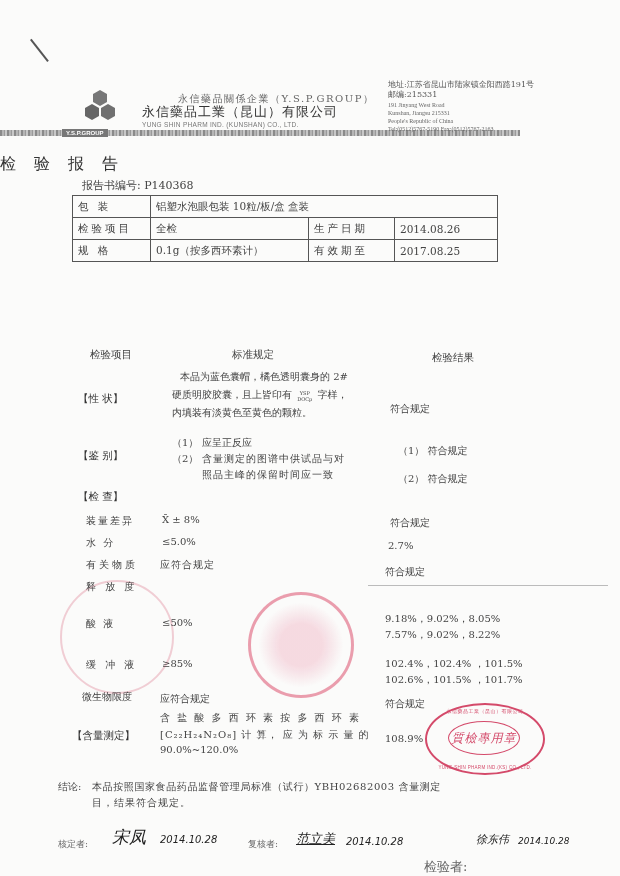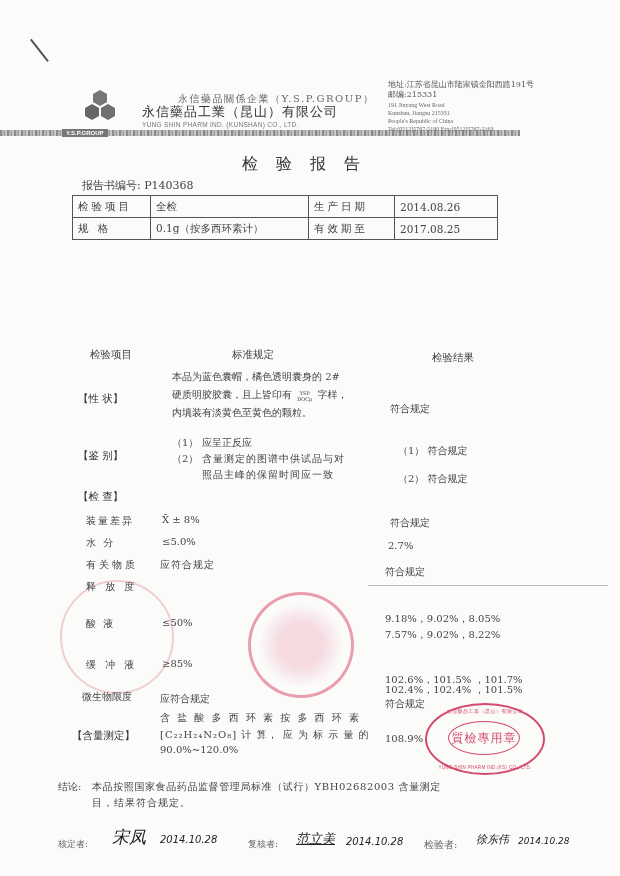--- a/index.html
+++ b/index.html
@@ -14,37 +14,37 @@
   .logo { left: 82px; top: 88px; width: 36px; height: 40px; }
   .cn-group { left: 142px; top: 92px; font-size: 10px; letter-spacing: 1.5px; color: #666; margin-left: 36px; }
   .cn-company { left: 142px; top: 103px; font-size: 13px; letter-spacing: 1px; color: #333; }
   .en-company { left: 142px; top: 121px; font-size: 6.5px; color: #777; letter-spacing: .3px; font-family: "Liberation Sans", sans-serif; }
   .band { left: 0; top: 130px; width: 520px; height: 6px;
     background: repeating-linear-gradient(90deg,#8a8a8a 0 2px,#b5b5b5 2px 4px,#9a9a9a 4px 5px,#c8c8c8 5px 7px); }
   .band-tag { left: 62px; top: 129px; height: 8px; padding: 0 4px; background: #777; color: #fff; font-size: 6px; line-height: 8px; font-family: "Liberation Sans", sans-serif; font-weight: bold; }
   .addr { left: 388px; top: 80px; font-size: 8px; color: #555; line-height: 10px; }
   .addr-en { left: 388px; top: 101px; font-size: 6px; color: #666; line-height: 8px; font-family: "Liberation Serif", serif; }
 
-  .title { left: 0; width: 620px; top: 154px; text-align: center; font-size: 16px; letter-spacing: 18px; color: #333; }
+  .title { left: 0; width: 620px; top: 154px; font-size: 16px; letter-spacing: 18px; color: #333; }
   .report-no { left: 82px; top: 178px; font-size: 11px; color: #444; }
 
   table.info { position: absolute; left: 72px; top: 195px; width: 426px; border-collapse: collapse; font-size: 10.5px; color: #444; }
   table.info td { border: 1px solid #555; height: 21px; padding: 0 5px; }
   table.info td.lbl { width: 67px; letter-spacing: 3px; white-space: nowrap; }
   table.info td.lbl2 { width: 75px; letter-spacing: 3px; white-space: nowrap; }
 
   .col-h { font-size: 10.5px; color: #444; top: 348px; }
   .txt { font-size: 10px; color: #444; white-space: nowrap; }
   .bracket { font-size: 10.5px; color: #333; }
   .sp { letter-spacing: 6px; }
 
   .stamp-left { left: 60px; top: 580px; width: 110px; height: 110px; border-radius: 50%; border: 2px solid rgba(220,120,140,.35); }
   .stamp-mid { left: 248px; top: 592px; width: 100px; height: 100px; border-radius: 50%; border: 3px solid rgba(220,80,110,.55); background: radial-gradient(circle, rgba(230,120,150,.25) 0 30%, rgba(255,255,255,0) 60%); }
   .stamp-oval { left: 425px; top: 703px; width: 116px; height: 68px; border-radius: 50%; border: 2px solid #d44a6a; color: #d44a6a; }
-  .stamp-oval .inner { position: absolute; left: 21px; top: 16px; width: 70px; height: 32px; border-radius: 50%; border: 1.5px solid #d44a6a; font-size: 12px; text-align: center; line-height: 32px; letter-spacing: 1px; }
+  .stamp-oval .inner { position: absolute; left: 21px; top: 16px; width: 70px; height: 32px; border-radius: 50%; border: 1.5px solid #d44a6a; font-size: 12px; text-align: center; line-height: 32px; letter-spacing: 1px; font-style: italic; }
   .stamp-oval .ring-top { position: absolute; left: 0; top: 3px; width: 100%; text-align: center; font-size: 5px; letter-spacing: .5px; }
   .stamp-oval .ring-bot { position: absolute; left: 0; bottom: 3px; width: 100%; text-align: center; font-size: 4.5px; letter-spacing: .3px; font-family: "Liberation Sans", sans-serif; }
   .sig { font-family: "DejaVu Sans", sans-serif; font-style: italic; color: #222; }
   .divline { left: 368px; top: 585px; width: 240px; height: 1px; background: #bbb; }
 </style>
 </head>
 <body>
 
 <div class="abs corner-mark"></div>
 <div class="abs logo">
@@ -72,20 +72,24 @@
 
 <div class="abs title">检验报告</div>
 <div class="abs report-no">
   <span>报告书编号:</span>
   <span>P140368</span>
 </div>
 
 <table class="info">
   <tbody>
   <tr>
+    <td class="lbl">包    装</td>
+    <td colspan="3">铝塑水泡眼包装  10粒/板/盒  盒装</td>
+  </tr>
+  <tr>
     <td class="lbl">检验项目</td>
     <td>全检</td>
     <td class="lbl2">生产日期</td>
     <td style="width:92px">2014.08.26</td>
   </tr>
   <tr>
     <td class="lbl">规    格</td>
     <td>0.1g（按多西环素计）</td>
     <td class="lbl2">有效期至</td>
     <td>2017.08.25</td>
@@ -94,21 +98,21 @@
   </table>
 
 <div class="abs stamp-left"></div>
 <div class="abs stamp-mid"></div>
 
 <div class="abs col-h" style="left:90px">检验项目</div>
 <div class="abs col-h" style="left:232px">标准规定</div>
 <div class="abs col-h" style="left:432px;top:351px">检验结果</div>
 
 <div class="abs bracket" style="left:78px;top:392px">【性    状】</div>
-<div class="abs txt" style="left:172px;top:370px">本品为蓝色囊帽，橘色透明囊身的 2#</div>
+<div class="abs txt" style="left:180px;top:370px">本品为蓝色囊帽，橘色透明囊身的 2#</div>
 <div class="abs txt" style="left:172px;top:388px">
   <span>硬质明胶胶囊，且上皆印有</span>
   <span style="display:inline-block;vertical-align:middle;font-size:5px;line-height:6px;text-align:center;margin:0 2px">
     <span style="display:block">YSP</span>
     <span style="display:block">DOCp</span>
   </span>
   <span>字样，</span>
 </div>
 <div class="abs txt" style="left:172px;top:406px">内填装有淡黄色至黄色的颗粒。</div>
 <div class="abs txt" style="left:390px;top:402px">符合规定</div>
@@ -138,21 +142,21 @@
 
 <div class="abs txt" style="left:86px;top:580px;letter-spacing:3px">释 放 度</div>
 
 <div class="abs txt" style="left:86px;top:617px;letter-spacing:2px">酸    液</div>
 <div class="abs txt" style="left:162px;top:617px">≤50%</div>
 <div class="abs txt" style="left:385px;top:612px">9.18%，9.02%，8.05%</div>
 <div class="abs txt" style="left:385px;top:628px">7.57%，9.02%，8.22%</div>
 
 <div class="abs txt" style="left:86px;top:658px;letter-spacing:3px">缓 冲 液</div>
 <div class="abs txt" style="left:162px;top:658px">≥85%</div>
-<div class="abs txt" style="left:385px;top:683px">102.4%，102.4% ，101.5%</div>
+<div class="abs txt" style="left:385px;top:657px">102.4%，102.4% ，101.5%</div>
 <div class="abs txt" style="left:385px;top:673px">102.6%，101.5% ，101.7%</div>
 
 <div class="abs txt" style="left:82px;top:690px">微生物限度</div>
 <div class="abs txt" style="left:160px;top:692px">应符合规定</div>
 <div class="abs txt" style="left:385px;top:697px">符合规定</div>
 
 <div class="abs bracket" style="left:72px;top:729px">【含量测定】</div>
 <div class="abs txt" style="left:160px;top:711px;letter-spacing:2px">含 盐 酸 多 西 环 素 按 多 西 环 素</div>
 <div class="abs txt" style="left:160px;top:728px;letter-spacing:1px">[C₂₂H₂₄N₂O₈] 计 算， 应 为 标 示 量 的</div>
 <div class="abs txt" style="left:160px;top:744px">90.0%~120.0%</div>
@@ -169,15 +173,15 @@
 <div class="abs txt" style="left:92px;top:796px;font-size:10px;letter-spacing:1px">目，结果符合规定。</div>
 
 <div class="abs txt" style="left:58px;top:838px;font-size:9px;color:#666">核定者:</div>
 <div class="abs sig" style="left:112px;top:826px;font-size:17px">宋凤</div>
 <div class="abs sig" style="left:160px;top:834px;font-size:10px">2014.10.28</div>
 
 <div class="abs txt" style="left:248px;top:838px;font-size:9px;color:#666">复核者:</div>
 <div class="abs sig" style="left:296px;top:830px;font-size:13px;text-decoration:underline">范立美</div>
 <div class="abs sig" style="left:346px;top:836px;font-size:10px">2014.10.28</div>
 
-<div class="abs txt" style="left:424px;top:838px;font-size:10px;color:#666">检验者:</div>
+<div class="abs txt" style="left:424px;top:858px;font-size:13px;color:#666">检验者:</div>
 <div class="abs sig" style="left:476px;top:832px;font-size:11px;">徐东伟</div>
 <div class="abs sig" style="left:518px;top:836px;font-size:9px">2014.10.28</div>
 
 </body></html>

